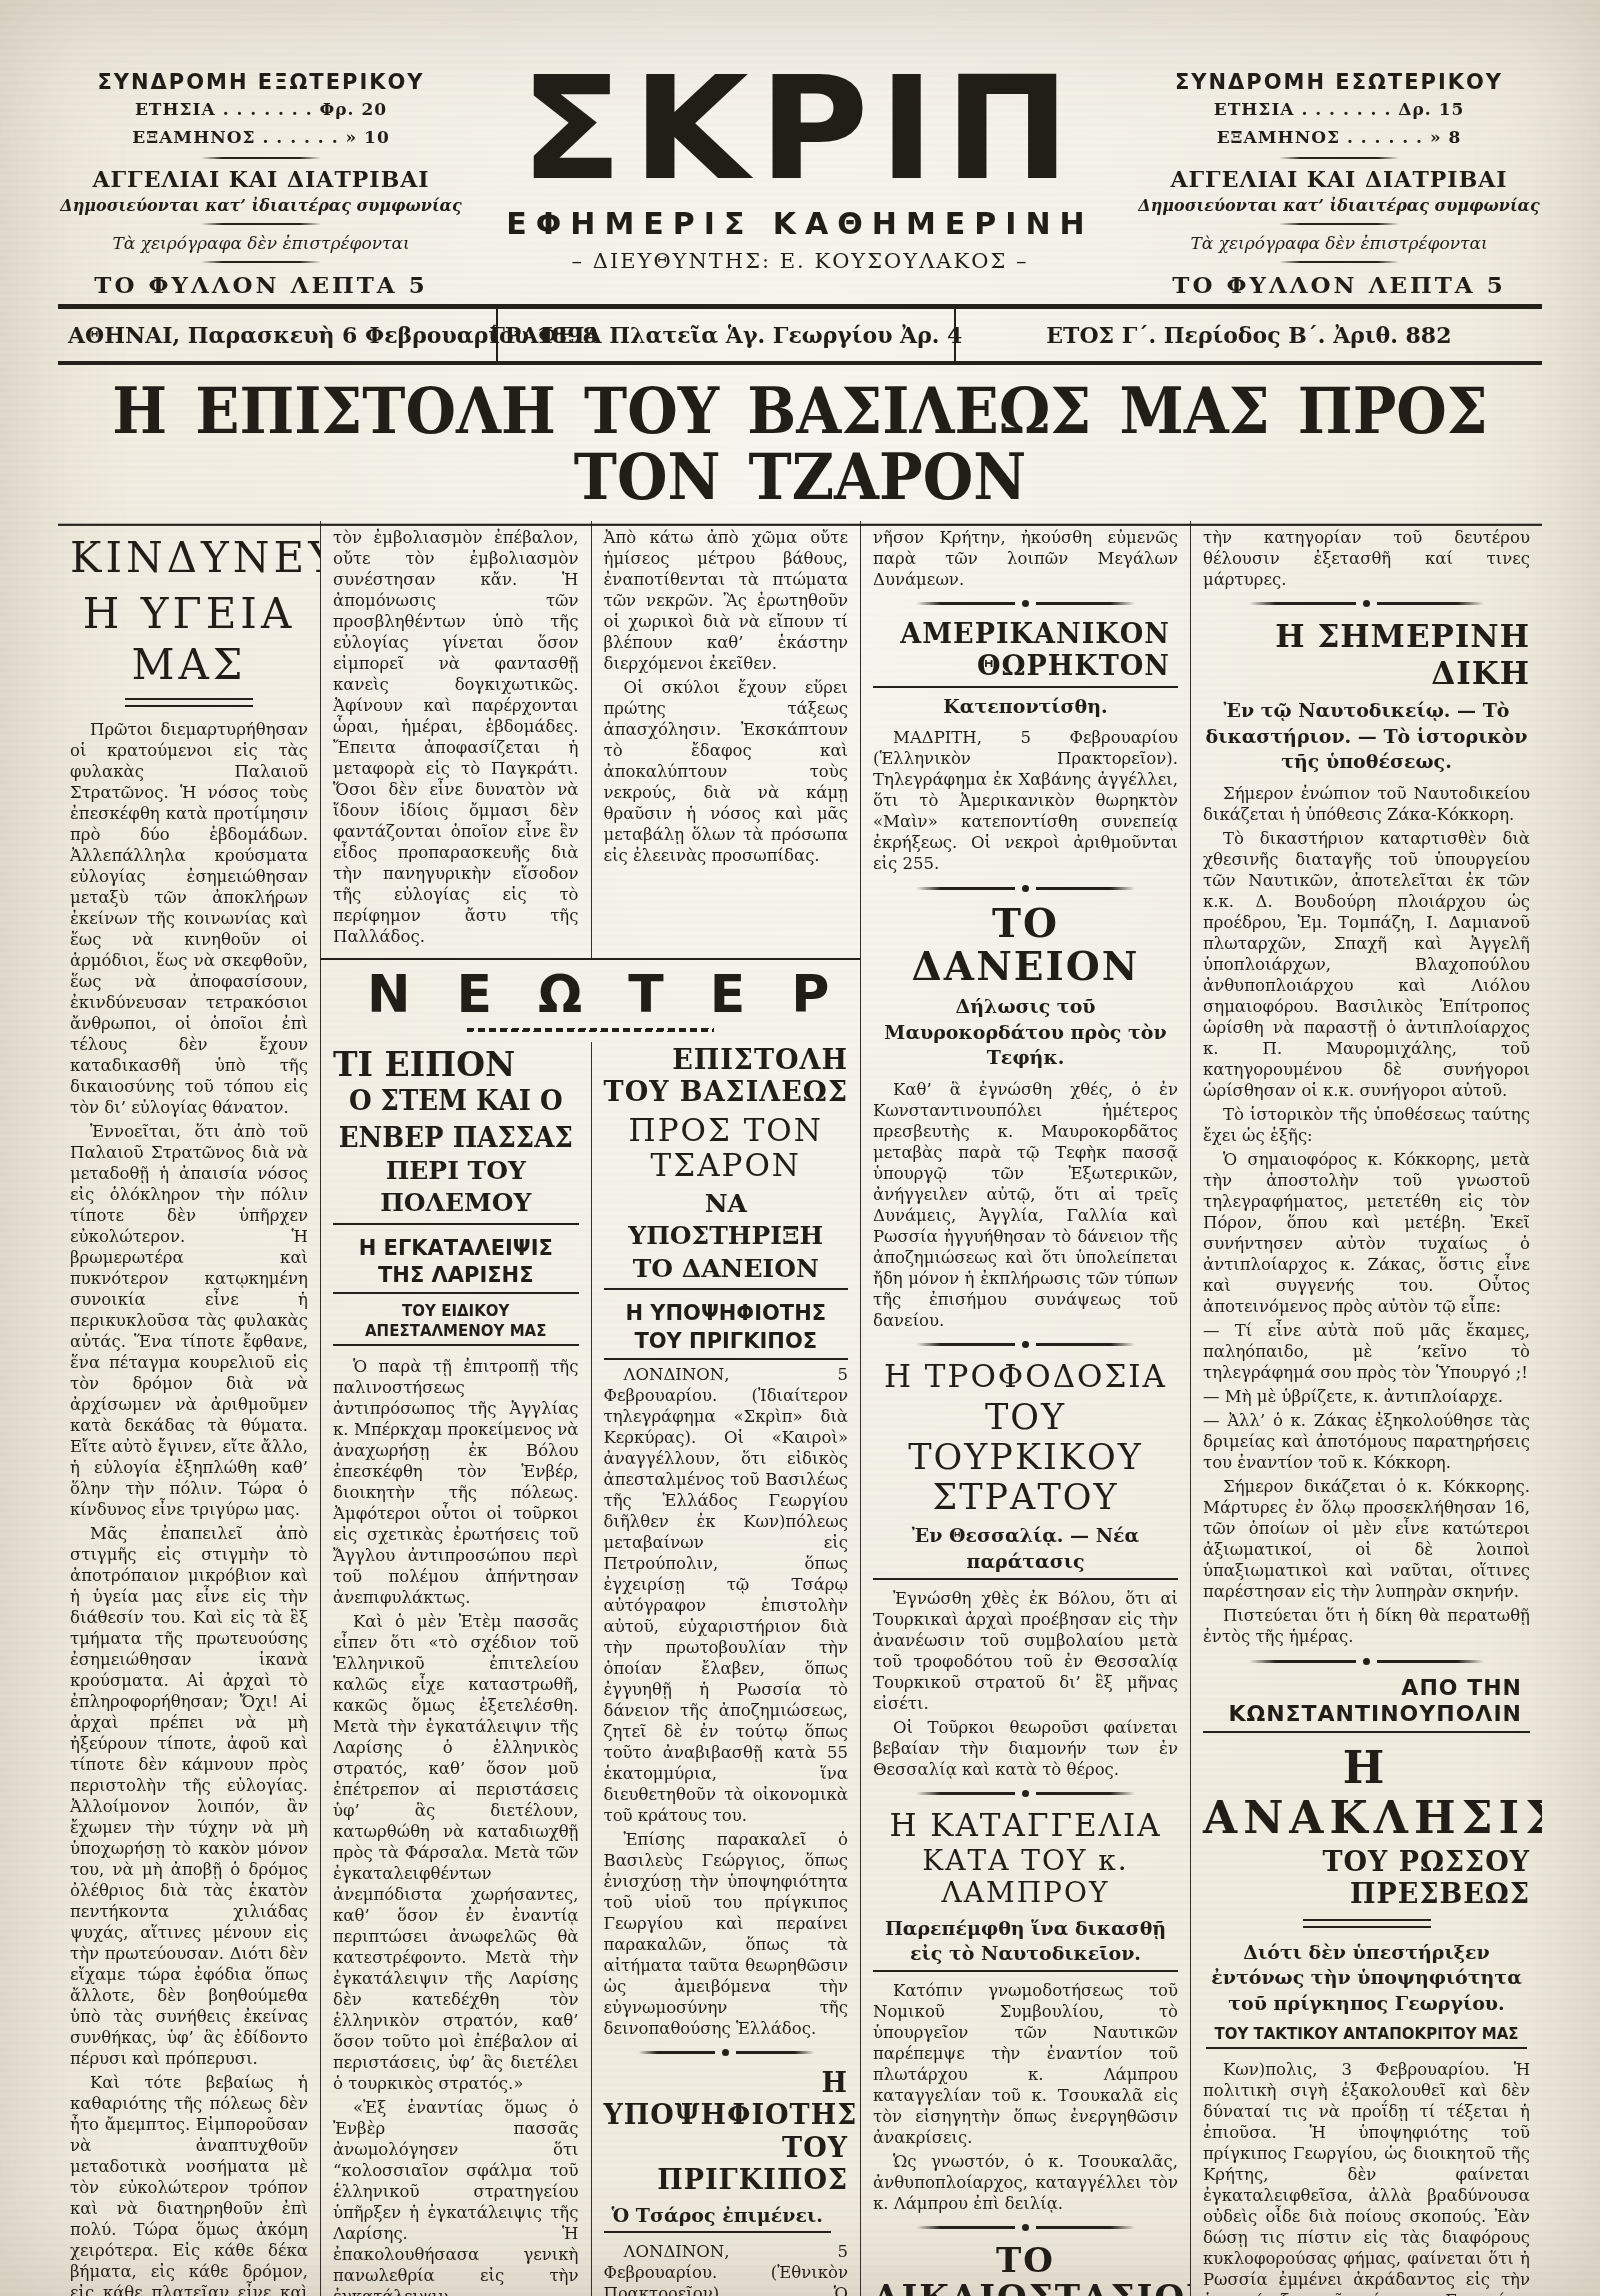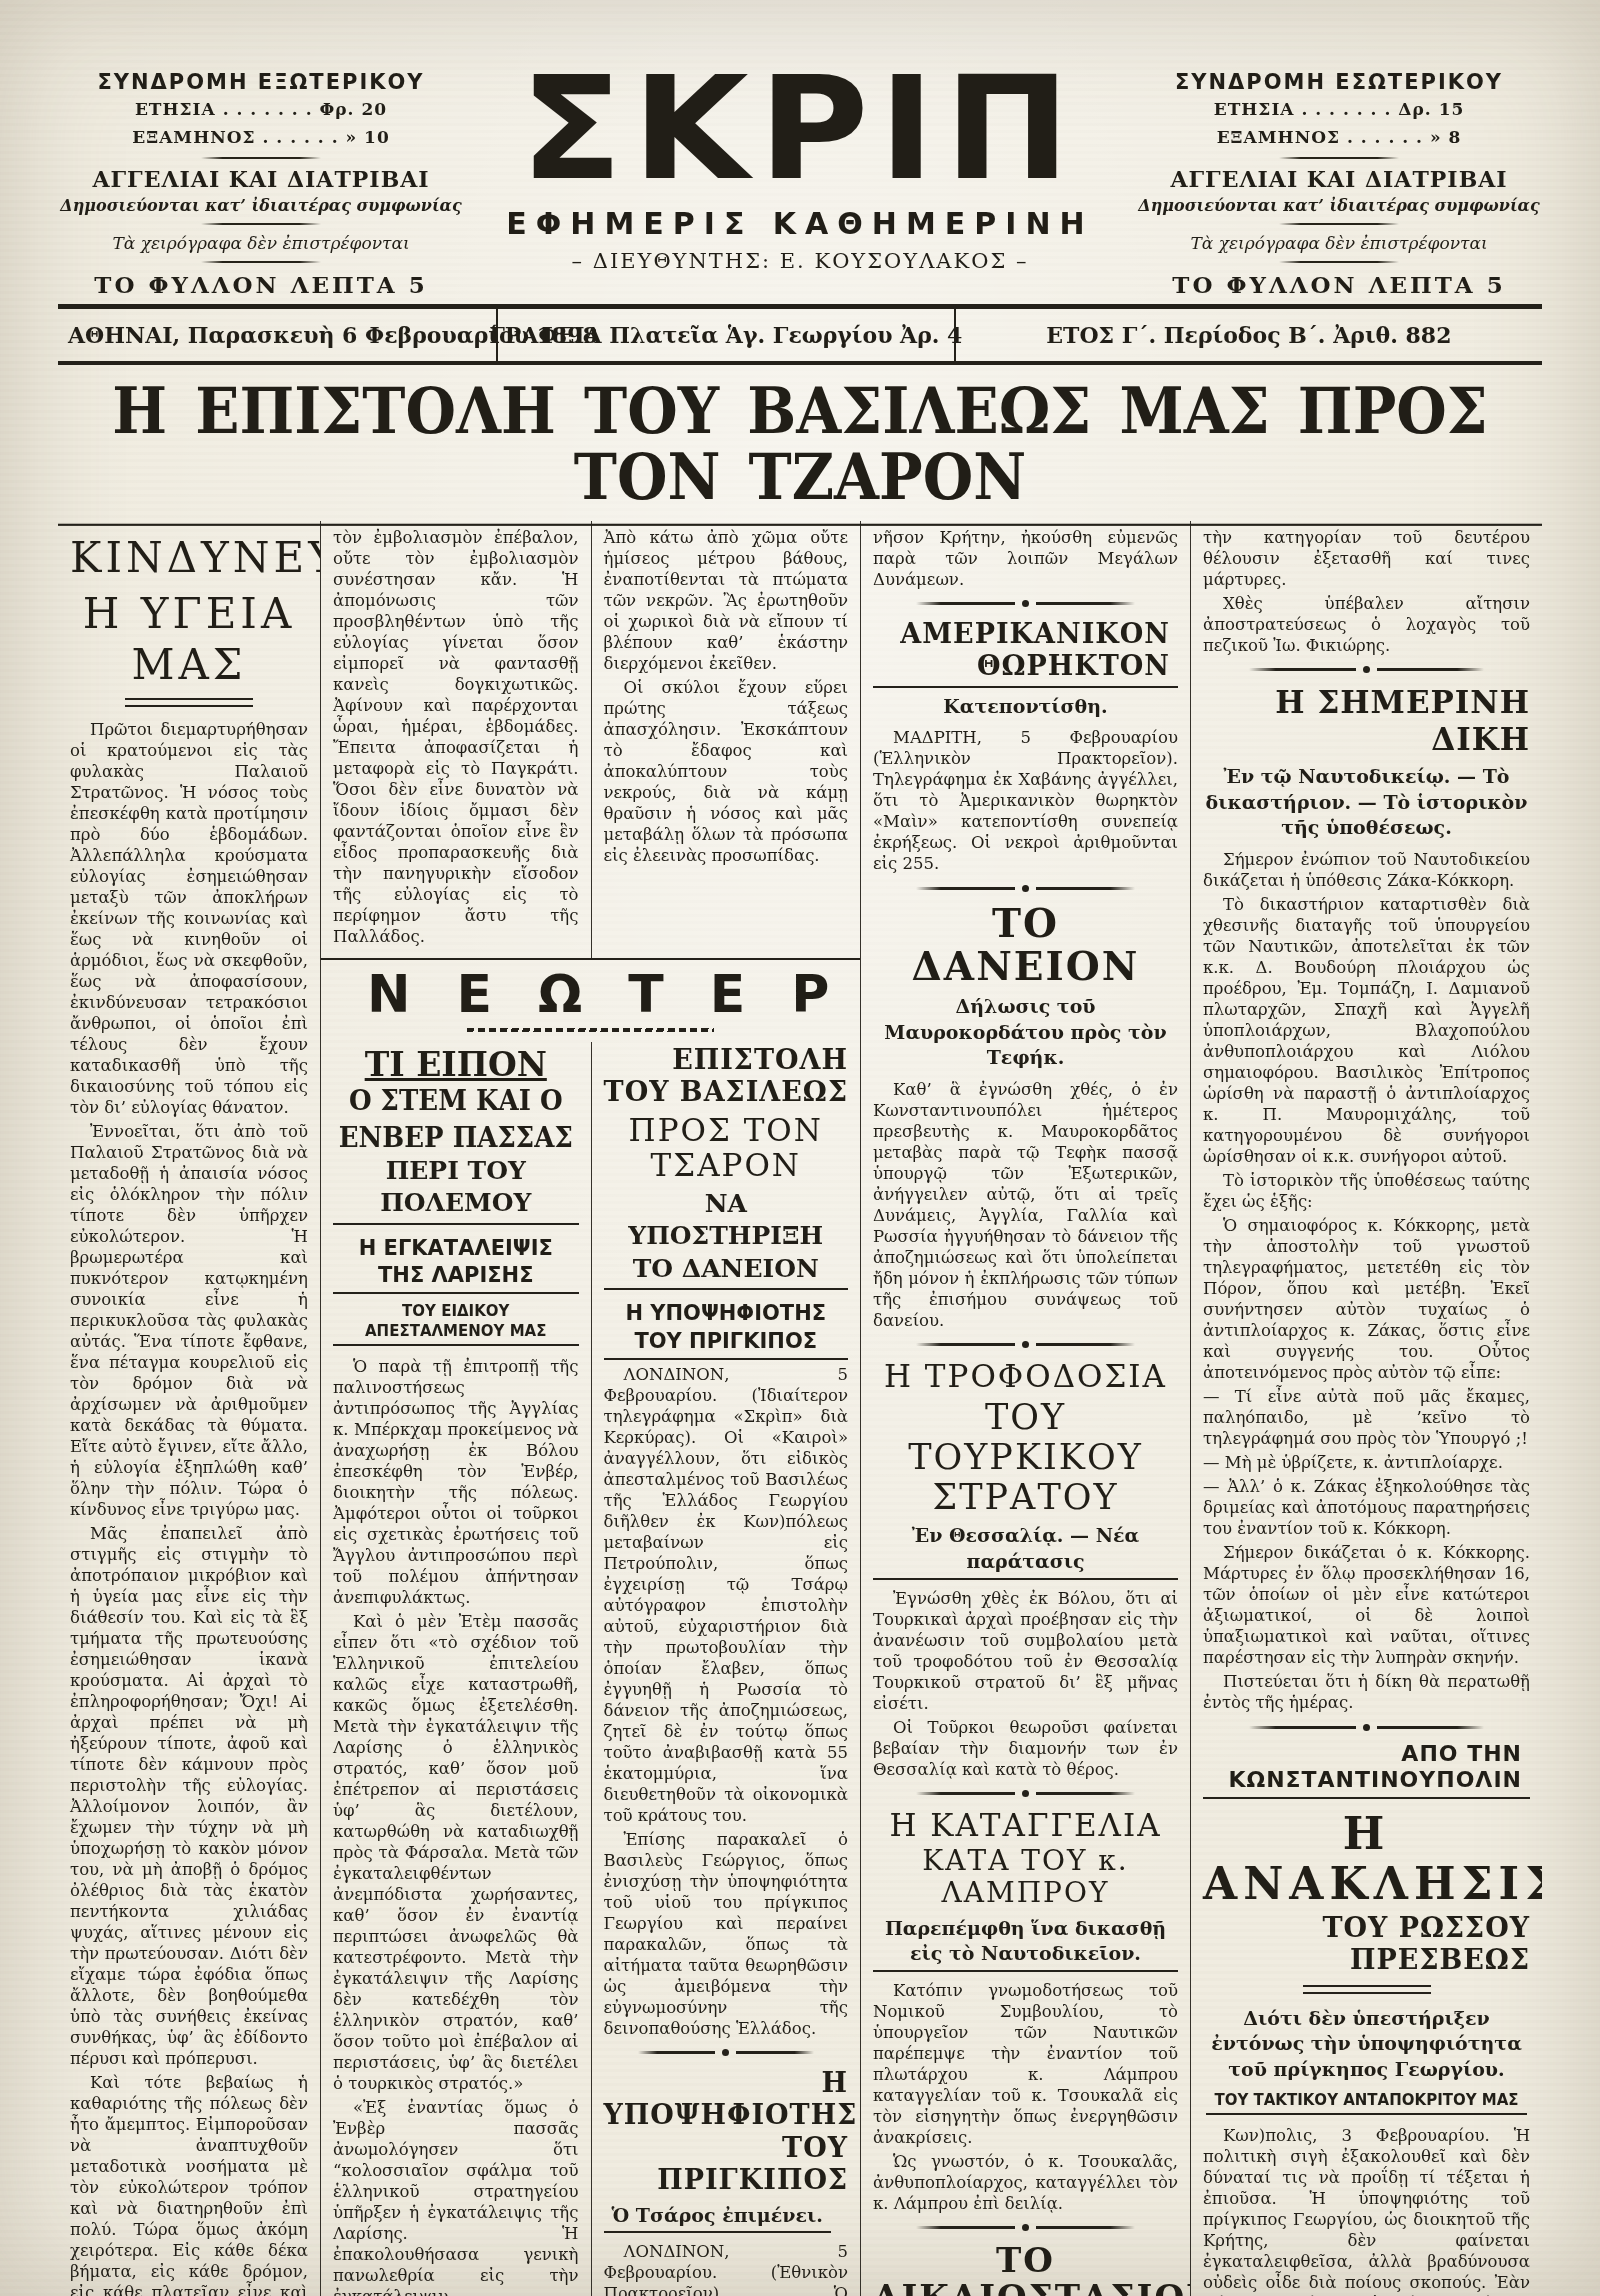--- a/index.html
+++ b/index.html
@@ -41,21 +41,21 @@
   .bl{border-left:1px solid #35312a;}
   .p{font:400 16.5px/21px "DejaVu Serif", serif;text-align:justify;text-indent:20px;margin:0 0 3px;}
   .p.noind{text-indent:0;}
   .orn{position:relative;width:72%;height:16px;margin:6px auto;display:flex;align-items:center;}
   .orn::before,.orn::after{content:"";flex:1;height:3px;background:linear-gradient(90deg,transparent,#24211a 25%,#24211a);}
   .orn::after{background:linear-gradient(270deg,transparent,#24211a 25%,#24211a);}
   .orn .orn-dot{width:7px;height:7px;border-radius:50%;background:#24211a;margin:0 7px;}
   .ul{display:table;margin:0 auto;border-bottom:2px solid #24211a;padding:0 8px 3px;}
   .dbl{width:128px;height:5px;border-top:2px solid #24211a;border-bottom:2px solid #24211a;margin:8px auto 12px;}
   .h-main{font:400 42px/1.2 "DejaVu Serif", serif;letter-spacing:4px;text-align:center;margin:6px 0 0;}
-  .h1a{font:700 33px/1.15 "DejaVu Serif", serif;text-align:center;margin:4px 0 0;text-decoration:underline;}
+  .h1a{font:700 33px/1.15 "DejaVu Serif", serif;text-align:left;margin:4px 0 0;}
   .h1b{font:700 26px/1.25 "DejaVu Serif", serif;text-align:center;margin:2px 0 0;transform:scaleY(1.1);}
   .h1c{font:700 25px/1.3 "DejaVu Serif", serif;text-align:center;margin:4px auto 6px;}
   .h2a{font:700 21px/1.3 "DejaVu Sans", sans-serif;text-align:center;margin:10px auto 4px;}
   .kick{font:700 15px/1.3 "DejaVu Sans", sans-serif;text-align:center;margin:8px auto 10px;}
   .sub{font:700 19px/1.35 "DejaVu Serif", serif;text-align:center;margin:6px 0 8px;}
   .hb{font:800 27px/1.2 "DejaVu Serif", serif;text-align:right;margin:2px auto 4px;letter-spacing:1px;}
   .hb-big{font:800 39px/1.1 "DejaVu Serif", serif;text-align:center;margin:2px 0 4px;letter-spacing:2px;}
   .hl{font:400 31px/1.15 "DejaVu Serif", serif;text-align:center;letter-spacing:2px;margin:2px 0 0;}
   .neo-wrap{border-top:2px solid #24211a;padding-top:8px;}
   .neotera{font:800 52px/1 "DejaVu Sans", sans-serif;letter-spacing:46px;text-align:center;padding-left:46px;}
@@ -204,21 +204,20 @@
       <div class="orn">
           <span class="orn-dot"></span>
         </div>
       <h3 class="hb-big" style="font-size:34px;">ΤΟ ΔΙΚΑΙΟΣΤΑΣΙΟΝ</h3>
       <div class="sub">Παρατείνεται μέχρι τοῦ τέλους τοῦ μηνός.</div>
 
     </section>
 
     <section class="col bl">
       <p class="p noind">τὴν κατηγορίαν τοῦ δευτέρου θέλουσιν ἐξετασθῆ καί τινες μάρτυρες.</p>
-      <p class="p">Χθὲς ὑπέβαλεν αἴτησιν ἀποστρατεύσεως ὁ λοχαγὸς τοῦ πεζικοῦ Ἰω. Φικιώρης.</p>
       <div class="orn">
           <span class="orn-dot"></span>
         </div>
       <h3 class="hb" style="font-size:31px;">Η ΣΗΜΕΡΙΝΗ ΔΙΚΗ</h3>
       <div class="sub">Ἐν τῷ Ναυτοδικείῳ. — Τὸ δικαστήριον. — Τὸ ἱστορικὸν τῆς ὑποθέσεως.</div>
       <p class="p">Σήμερον ἐνώπιον τοῦ Ναυτοδικείου δικάζεται ἡ ὑπόθεσις Ζάκα-Κόκκορη.</p>
       <p class="p">Τὸ δικαστήριον καταρτισθὲν διὰ χθεσινῆς διαταγῆς τοῦ ὑπουργείου τῶν Ναυτικῶν, ἀποτελεῖται ἐκ τῶν κ.κ. Δ. Βουδούρη πλοιάρχου ὡς προέδρου, Ἐμ. Τομπάζη, Ι. Δαμιανοῦ πλωταρχῶν, Σπαχῆ καὶ Ἀγγελῆ ὑποπλοιάρχων, Βλαχοπούλου ἀνθυποπλοιάρχου καὶ Λιόλου σημαιοφόρου. Βασιλικὸς Ἐπίτροπος ὡρίσθη νὰ παραστῇ ὁ ἀντιπλοίαρχος κ. Π. Μαυρομιχάλης, τοῦ κατηγορουμένου δὲ συνήγοροι ὡρίσθησαν οἱ κ.κ. συνήγοροι αὐτοῦ.</p>
       <p class="p">Τὸ ἱστορικὸν τῆς ὑποθέσεως ταύτης ἔχει ὡς ἑξῆς:</p>
       <p class="p">Ὁ σημαιοφόρος κ. Κόκκορης, μετὰ τὴν ἀποστολὴν τοῦ γνωστοῦ τηλεγραφήματος, μετετέθη εἰς τὸν Πόρον, ὅπου καὶ μετέβη. Ἐκεῖ συνήντησεν αὐτὸν τυχαίως ὁ ἀντιπλοίαρχος κ. Ζάκας, ὅστις εἶνε καὶ συγγενής του. Οὗτος ἀποτεινόμενος πρὸς αὐτὸν τῷ εἶπε:</p>
       <p class="p noind">— Τί εἶνε αὐτὰ ποῦ μᾶς ἔκαμες, παληόπαιδο, μὲ ’κεῖνο τὸ τηλεγράφημά σου πρὸς τὸν Ὑπουργό ;!</p>

